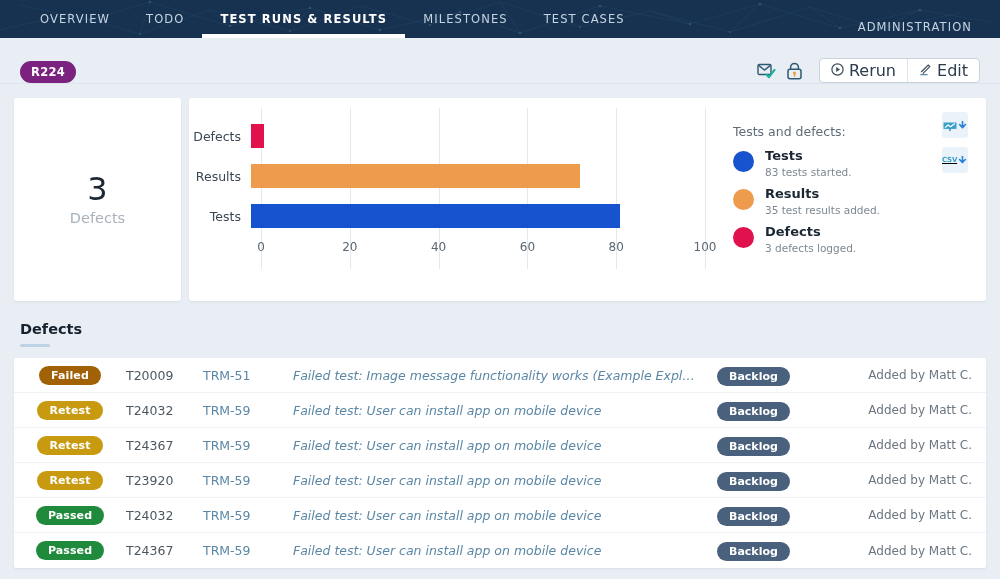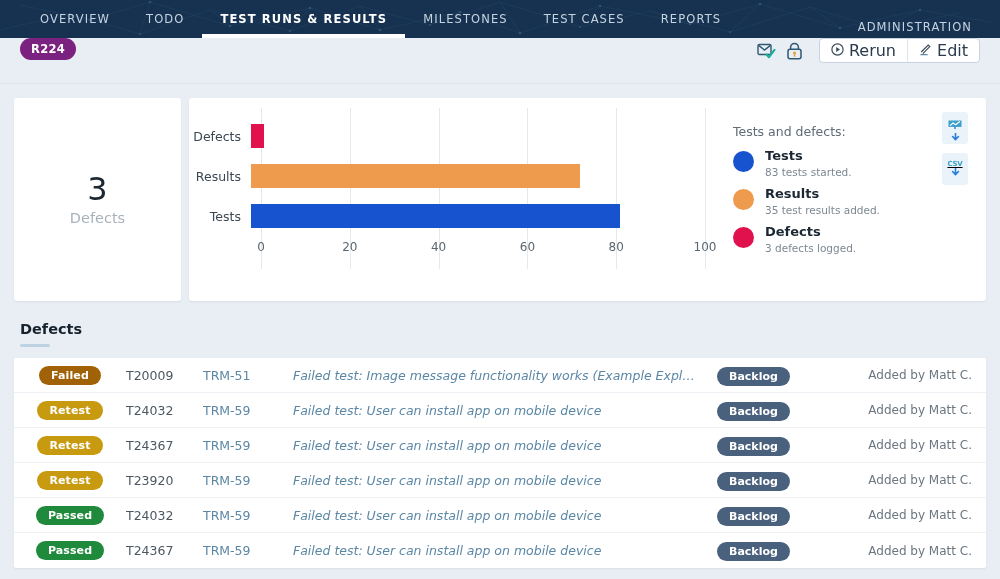--- a/index.html
+++ b/index.html
@@ -45,21 +45,21 @@
     position: absolute; right: 0; top: 8px; height: 100%;
     display: flex; align-items: center; padding-right: 22px; z-index:2;
   }
   .nav-right .nav-item { padding: 0 6px; }
 
   
   .header {
     height: 46px;
     background: #e9eef4;
     display: flex;
-    align-items: flex-start;
+    align-items: flex-end;
     padding: 0 20px;
     border-bottom: 1px solid #dde4ec;
   }
   .run-badge {
     background: #7b2280;
     color: #fff;
     font-size: 11.5px;
     font-weight: bold;
     padding: 4px 11px;
     border-radius: 11px;
@@ -138,24 +138,24 @@
 
   
   .legend { flex: 1; padding: 26px 0 0 24px; position: relative; }
   .legend-title { font-size: 12.5px; color: #5f6b76; margin-bottom: 10px; }
   .legend-item { display: flex; align-items: flex-start; margin-bottom: 9px; }
   .legend-dot { width: 21px; height: 21px; border-radius: 50%; margin-right: 11px; flex: none; margin-top: 2px;}
   .legend-name { font-size: 13px; font-weight: bold; color: #1b2733; line-height: 1.15; }
   .legend-desc { font-size: 10.5px; color: #7d8892; margin-top: 2px; }
   .dl-btns { position: absolute; top: 14px; right: 18px; display: flex; flex-direction: column; gap: 9px; }
   .dl-btn {
-    width: 26px; height: 32px;
+    width: 26px; height: 26px;
     background: #eaf2fa;
     border-radius: 3px;
-    display: flex; flex-direction: column;
+    display: flex; flex-direction: row;
     align-items: center; justify-content: center;
     cursor: pointer;
     text-decoration: underline;
   }
   .dl-csv-text { font-size: 7px; font-weight: bold; color: #3aa0c8; letter-spacing: -0.2px; line-height: 1; }
 
   
   .section-head { margin: 20px 0 0 6px; }
   .section-title { font-size: 14.5px; font-weight: bold; color: #16222e; }
   .section-rule { width: 30px; height: 3px; background: #bdd3e4; margin-top: 7px; border-radius: 2px; }
@@ -238,23 +238,20 @@
       </div>
     <div class="nav-item active">
         <span>TEST RUNS &amp; RESULTS</span>
       </div>
     <div class="nav-item">
         <span>MILESTONES</span>
       </div>
     <div class="nav-item">
         <span>TEST CASES</span>
       </div>
-    <div class="nav-item">
-        <span>REPORTS</span>
-      </div>
   </div>
   <div class="nav-right">
     <div class="nav-item">
         <span>ADMINISTRATION</span>
       </div>
   </div>
 </div>
 
 <div class="header">
   <span class="run-badge">R224</span>

